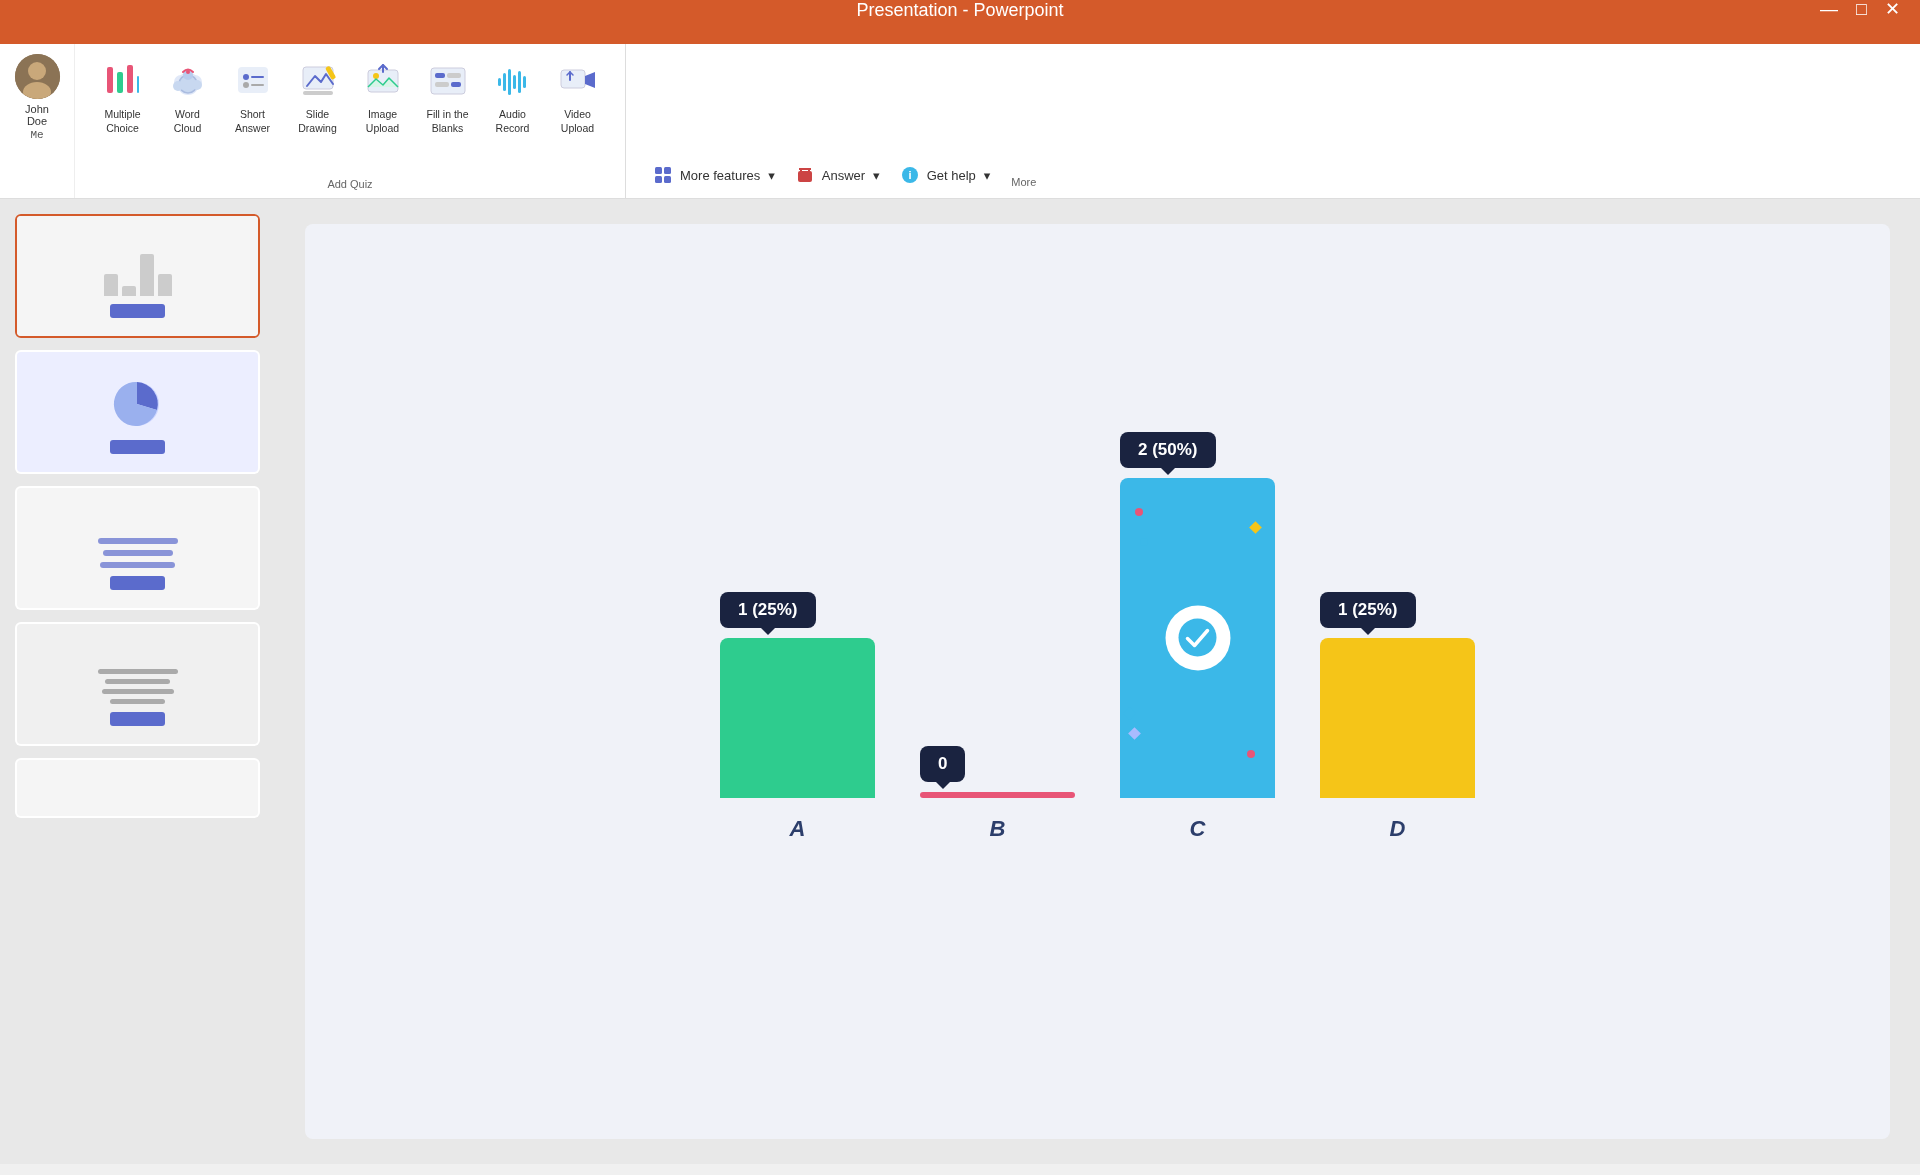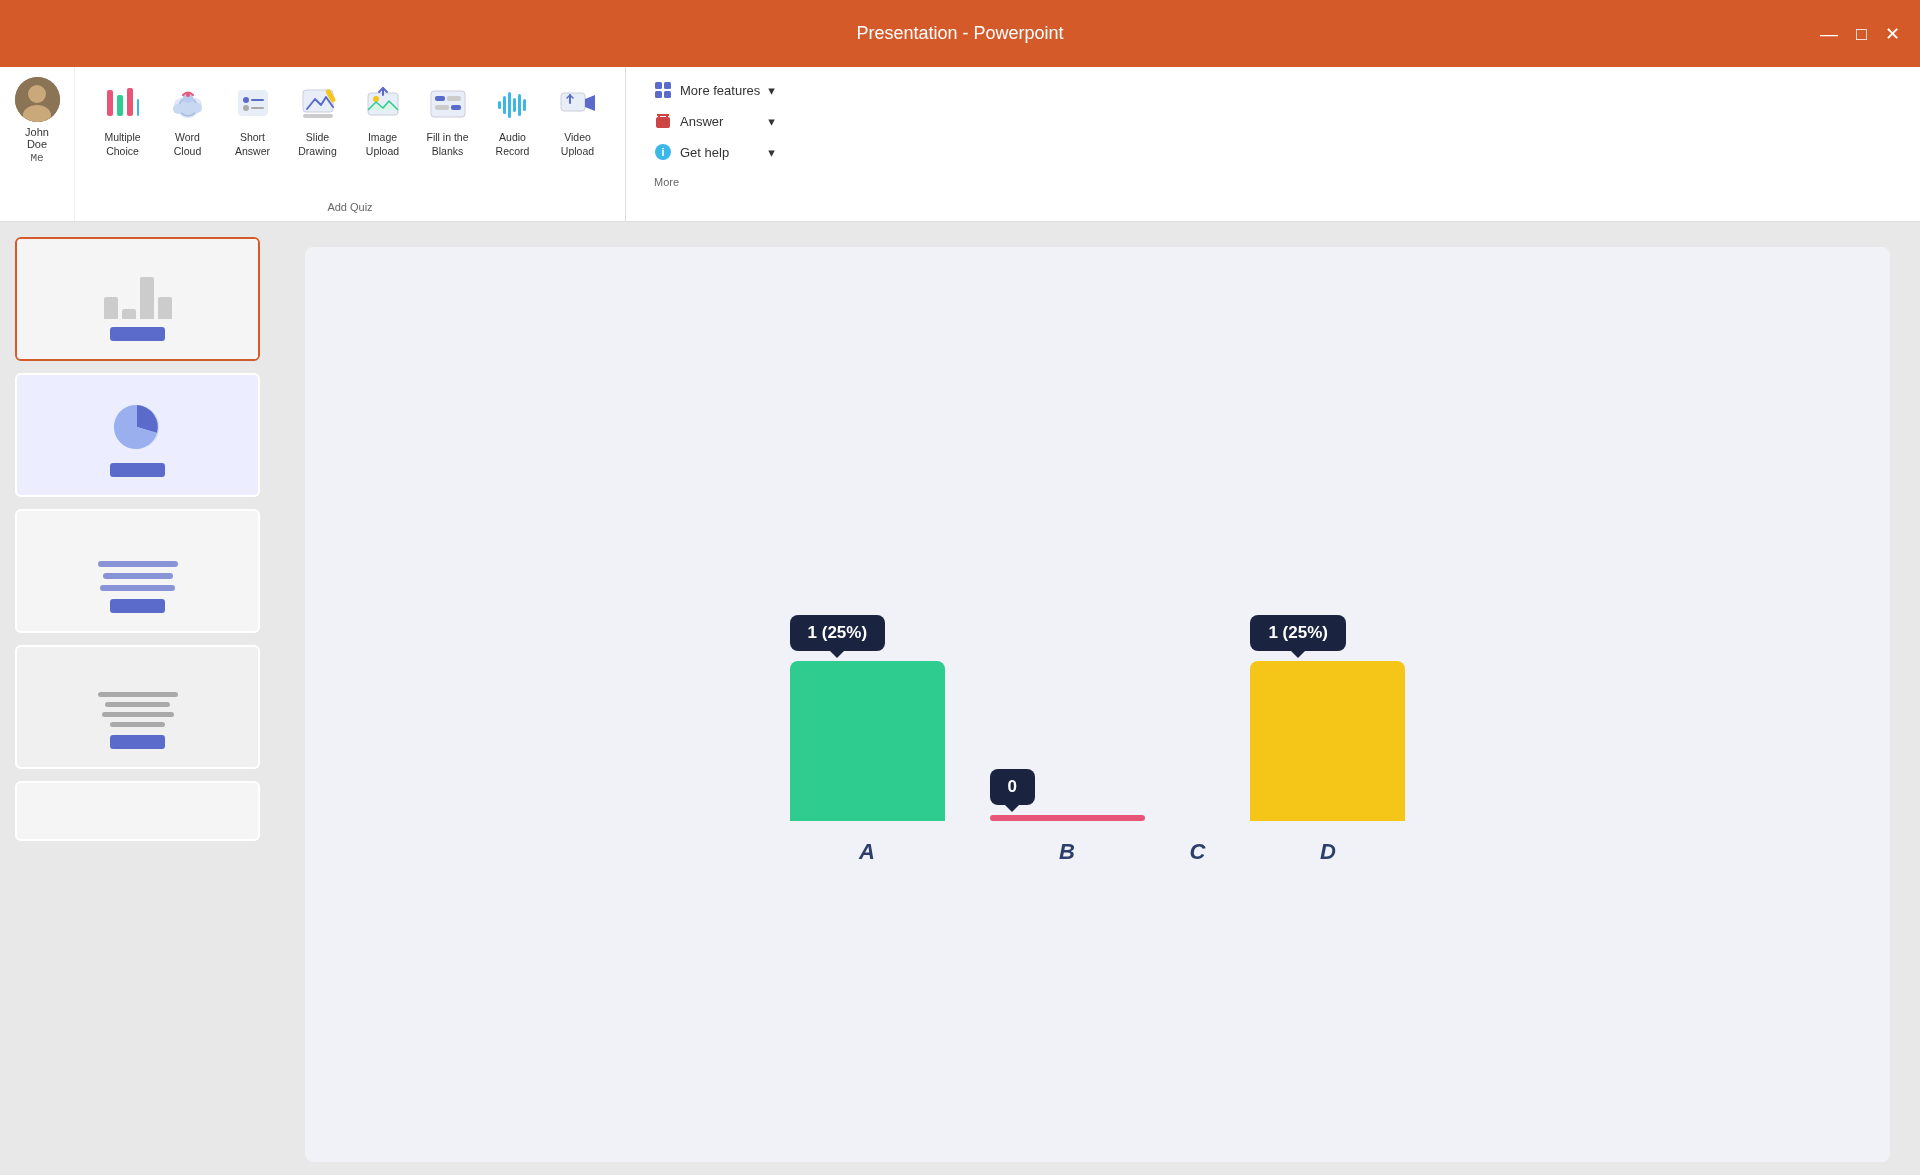--- a/index.html
+++ b/index.html
@@ -1,23 +1,22 @@
 <!DOCTYPE html>
 <html><head>
   <meta charset="utf-8">
   <style>
     * { margin: 0; padding: 0; box-sizing: border-box; }
     body { font-family: 'Segoe UI', Arial, sans-serif; width: 1920px; height: 1175px; overflow: hidden; background: #f0f0f0; }
 
     
     .title-bar {
       background: #D45A2A;
-      height: 67px;
-      display: flex;
-      align-items: center;
+      height: 44px;
+      display: flex;
       justify-content: center;
       position: relative;
     }
     .title-bar-title {
       color: white;
       font-size: 18px;
       font-weight: 500;
     }
     .title-bar-controls {
       position: absolute;
@@ -111,22 +110,23 @@
       font-size: 10.5px;
       color: #333;
       text-align: center;
       line-height: 1.3;
     }
 
     
     .ribbon-more-section {
       padding: 10px 20px;
       display: flex;
-      flex-direction: column;
+      flex-direction: row;
       gap: 5px;
+      align-items: flex-end;
     }
     .ribbon-more-item {
       display: flex;
       align-items: center;
       gap: 8px;
       font-size: 13px;
       color: #333;
       cursor: pointer;
       padding: 4px 8px;
       border-radius: 4px;
@@ -592,20 +592,38 @@
         <div class="chart-col">
           <div style="position:relative; display:flex; align-items:flex-end; padding-top:318px;">
             <div class="chart-bar bar-red">
               <div class="tooltip-bubble" style="bottom: calc(100% + 10px);">0</div>
             </div>
           </div>
           <span class="bar-label">B</span>
         </div>
 
         <div class="chart-col">
+          <div style="position:relative; display:flex; align-items:flex-end;">
+            <div class="chart-bar bar-blue">
+              <div class="tooltip-bubble">2 (50%)</div>
+              <div class="correct-badge">
+                <svg viewBox="0 0 40 40" fill="none">
+                  <circle cx="20" cy="20" r="19" fill="#3BB8E8"></circle>
+                  <polyline points="10,21 17,28 30,13" stroke="white" stroke-width="3.5" stroke-linecap="round" stroke-linejoin="round"></polyline>
+                </svg>
+              </div>
+
+              <div class="sparkle" style="background:#E85577; top:30px; left:15px;"></div>
+              <div class="sparkle" style="background:#3BB8E8; top:60px; left:20px;"></div>
+              <div class="sparkle-diamond" style="background:#F5C518; top:45px; right:15px;"></div>
+              <div class="sparkle-diamond" style="background:#aabbff; bottom:60px; left:10px;"></div>
+              <div class="sparkle" style="background:#E85577; bottom:40px; right:20px;"></div>
+              <div class="sparkle-diamond" style="background:#3BB8E8; bottom:80px; left:5px;"></div>
+            </div>
+          </div>
           <span class="bar-label">C</span>
         </div>
 
         <div class="chart-col">
           <div style="position:relative; display:flex; align-items:flex-end;">
             <div class="chart-bar bar-yellow">
               <div class="tooltip-bubble">1 (25%)</div>
             </div>
           </div>
           <span class="bar-label">D</span>

